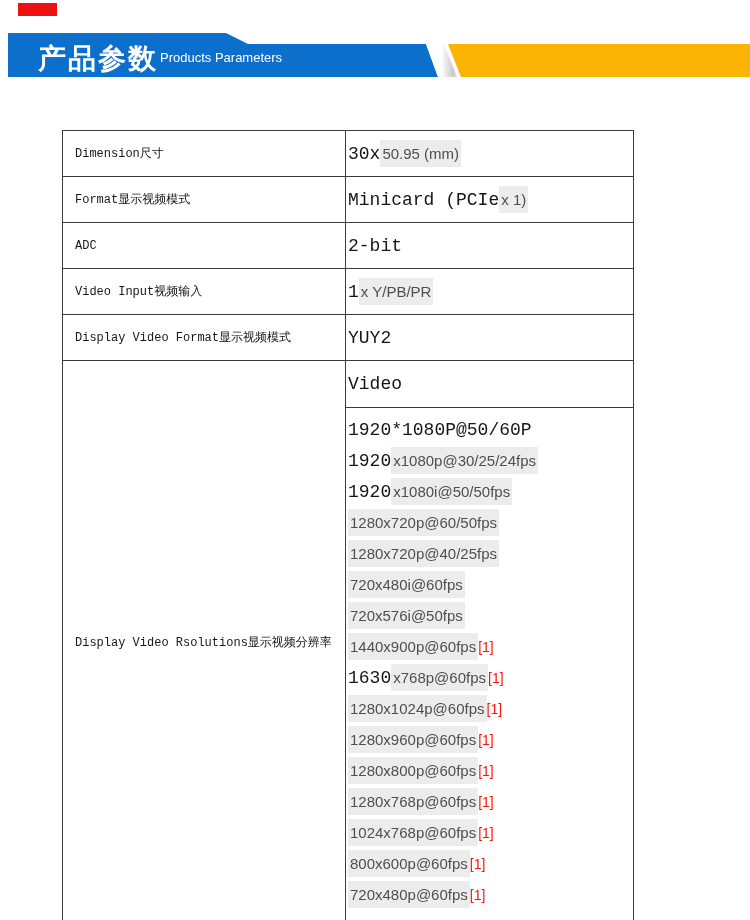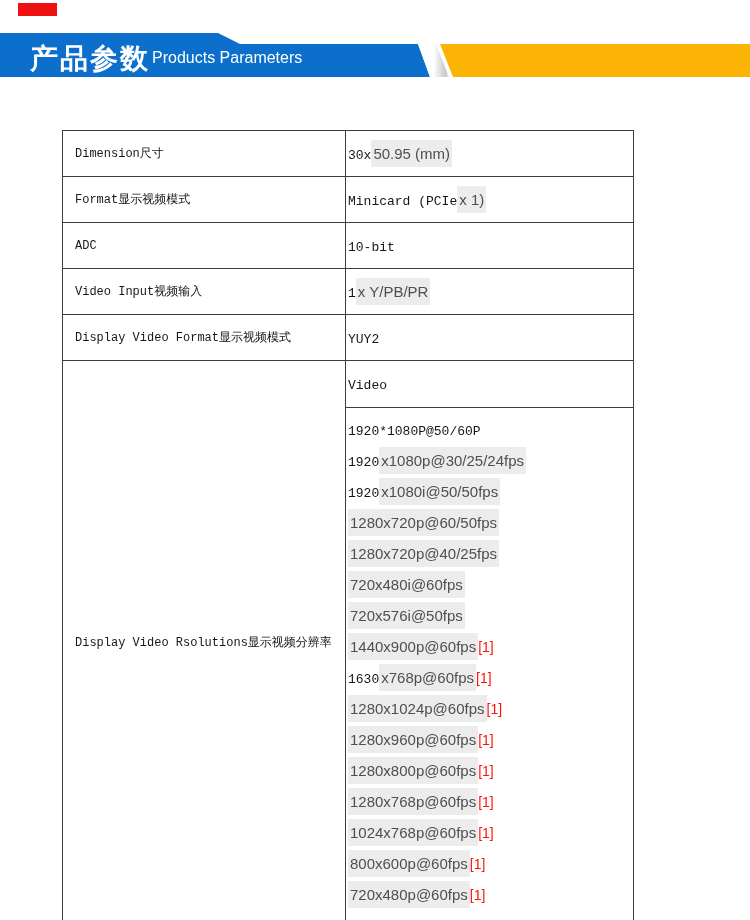--- a/index.html
+++ b/index.html
@@ -12,32 +12,32 @@
     --border:#3c3c3c;
     --ink:#161616;
   }
   html,body{margin:0;padding:0;}
   body{
     width:750px;height:920px;overflow:hidden;position:relative;
     background:#ffffff;font-family:"Liberation Sans",sans-serif;
   }
   
   .red-marker{position:absolute;left:18px;top:3px;width:39px;height:13px;background:var(--marker);}
-  .banner{position:absolute;left:0;top:0;width:617px;height:90px;}
+  .banner{position:absolute;left:8px;top:0;width:617px;height:90px;}
   .banner svg{display:block;}
   .p-blue{fill:var(--blue);}
   .p-yellow{fill:var(--yellow);}
   .banner-title-cn{
     position:absolute;left:30px;top:43px;height:32px;line-height:32px;
     color:#ffffff;font-weight:bold;font-size:28px;letter-spacing:2px;
     font-family:"Liberation Sans",sans-serif;
   }
   .banner-title-en{
     position:absolute;left:152px;top:49px;height:18px;line-height:18px;
-    color:#ffffff;font-size:16px;font-family:"Liberation Sans",sans-serif;text-align:center;
+    color:#ffffff;font-size:13px;font-family:"Liberation Sans",sans-serif;text-align:center;
   }
   
   .param-table{
     position:absolute;left:62px;top:130px;width:571px;
     border-collapse:collapse;table-layout:fixed;
   }
   .param-table td{
     border:1px solid var(--border);
     vertical-align:middle;
     overflow:hidden;
@@ -49,21 +49,21 @@
   }
   .param-table td.value{
     padding-left:2px;white-space:nowrap;color:var(--ink);
   }
   #param-rows tr{height:46px;}
   tr.format-row{height:47px;}
   td.list-cell{vertical-align:top;padding:6px 0 14px 2px;}
   .res-line{height:31px;line-height:31px;white-space:nowrap;}
   .seg-plain{
     font-family:"Liberation Mono",monospace;
-    font-size:13px;color:var(--ink);
+    font-size:18px;color:var(--ink);
   }
   .seg-hl{
     font-family:"Liberation Sans",sans-serif;
     font-size:15px;color:var(--hl-fg);
     background:var(--hl-bg);padding:5px 2px;
   }
   .seg-ref{
     font-family:"Liberation Sans",sans-serif;
     font-size:14px;color:var(--ref);
   }
@@ -100,21 +100,21 @@
       <tr>
         <td class="label">Dimension尺寸</td>
         <td class="value"><span class="seg-plain">30x</span><span class="seg-hl">50.95 (mm)</span></td>
       </tr>
       <tr>
         <td class="label">Format显示视频模式</td>
         <td class="value"><span class="seg-plain">Minicard (PCIe</span><span class="seg-hl">x 1)</span></td>
       </tr>
       <tr>
         <td class="label">ADC</td>
-        <td class="value"><span class="seg-plain">10-bit</span></td>
+        <td class="value"><span class="seg-plain">2-bit</span></td>
       </tr>
       <tr>
         <td class="label">Video Input视频输入</td>
         <td class="value"><span class="seg-plain">1</span><span class="seg-hl">x Y/PB/PR</span></td>
       </tr>
       <tr>
         <td class="label">Display Video Format显示视频模式</td>
         <td class="value"><span class="seg-plain">YUY2</span></td>
       </tr>
     </tbody>

